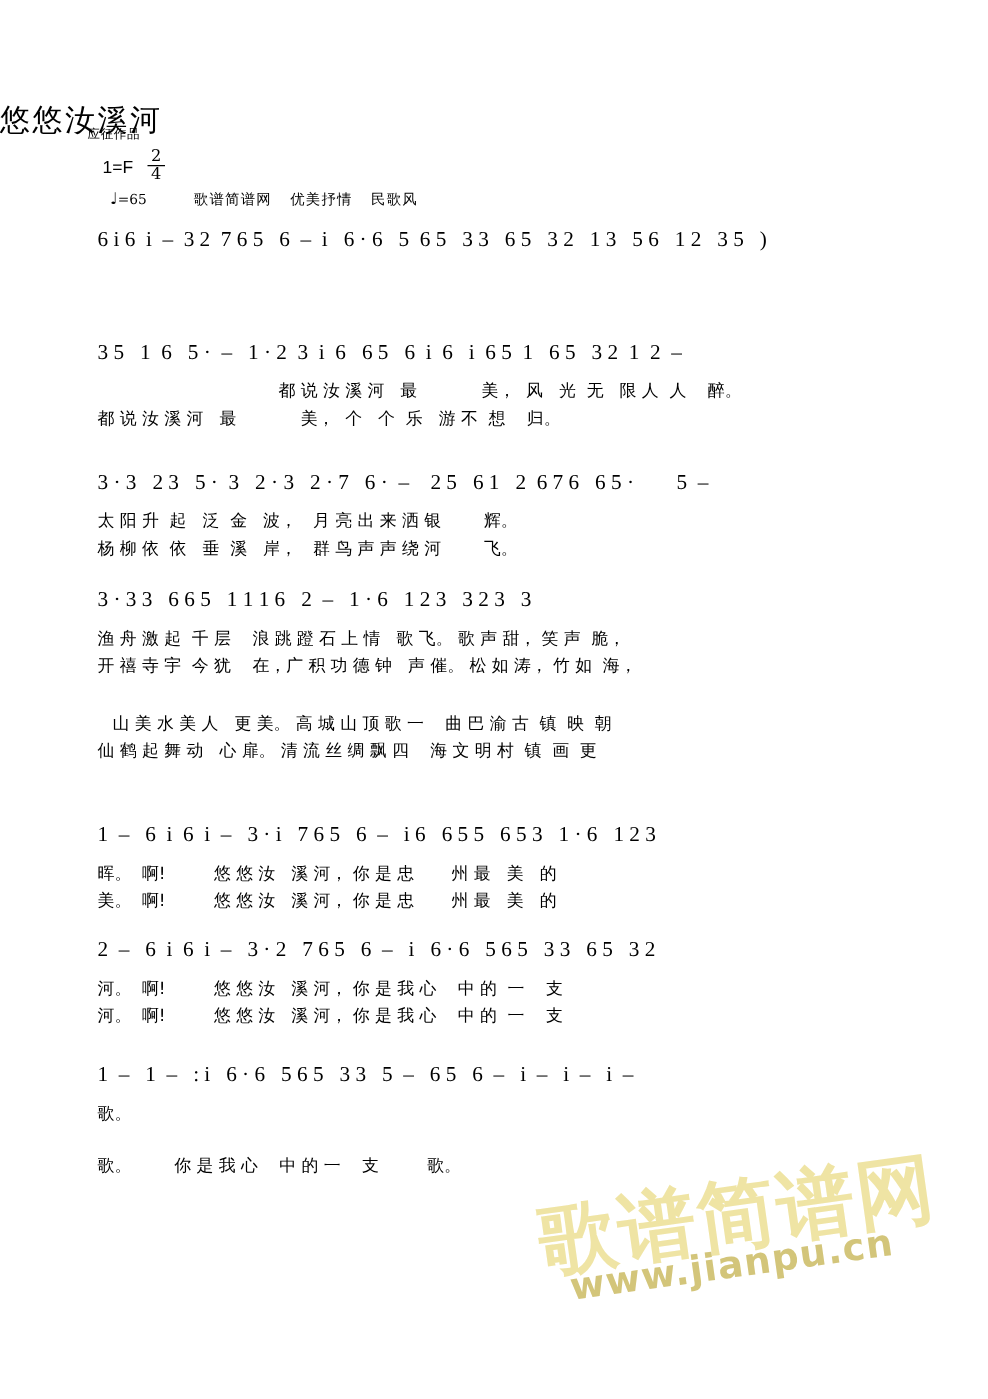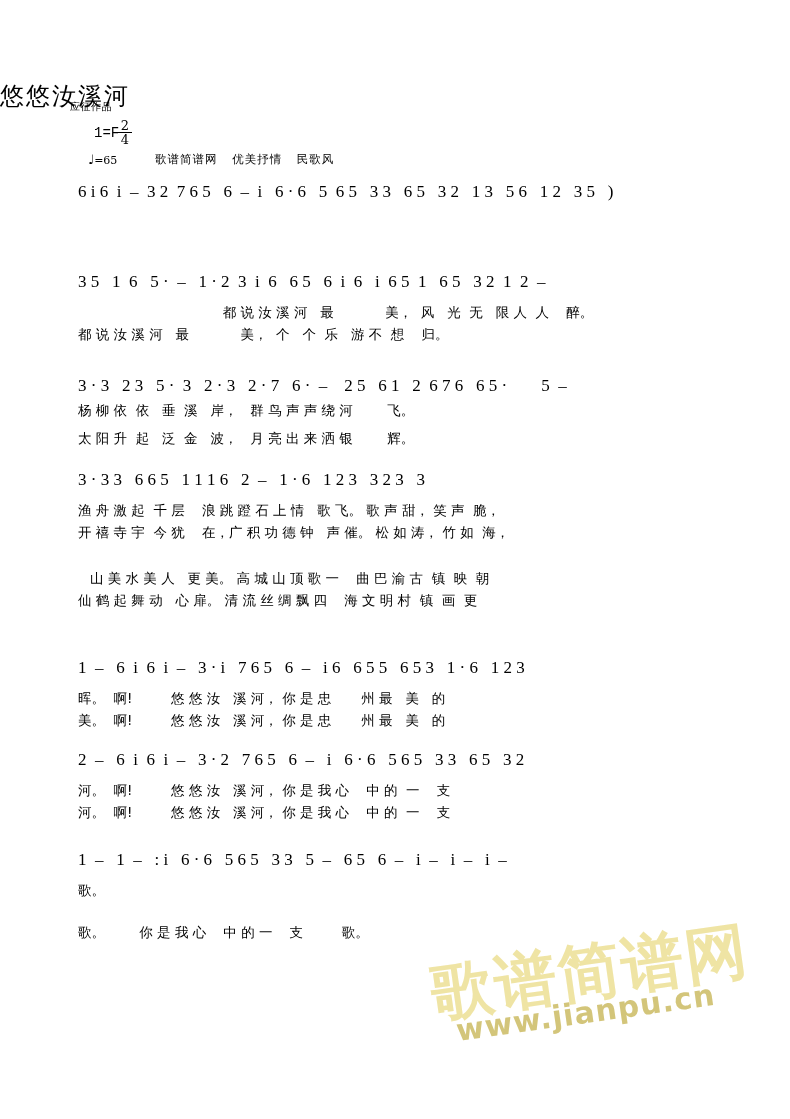--- a/index.html
+++ b/index.html
@@ -36,22 +36,21 @@
     text-align: left;
     font-size: 24px;
     font-family: "DejaVu Serif", "Liberation Serif", serif;
     letter-spacing: 2px;
   }
   .keysig {
     position: absolute;
     left: 82px;
     top: 125px;
     font-size: 14px;
-    font-family: Liberation Mono, monospace;
-    margin-left: 12px;
+    font-family: Liberation Sans, sans-serif;
   }
   .meter {
     position: absolute;
     left: 117px;
     top: 120px;
     width: 16px;
     text-align: center;
     font-size: 13px;
     line-height: 11px;
     font-family: "DejaVu Serif", "Liberation Serif", serif;
@@ -148,22 +147,22 @@
   </div>
 
   <div class="sys" style="top:272px;">
     <div class="notes">3 5   1  6   5 ·  –   1 · 2  3  i  6   6 5   6  i  6   i  6 5  1   6 5   3 2  1  2  –</div>
     <div class="lyric" style="margin-top:6px;text-align:center;">都 说 汝 溪 河   最            美，  风   光  无   限 人  人    醉。</div>
     <div class="lyric">都 说 汝 溪 河   最            美，  个   个  乐   游 不  想    归。</div>
   </div>
 
   <div class="sys" style="top:376px;">
     <div class="notes">3 · 3   2 3   5 ·  3   2 · 3   2 · 7   6 ·  –    2 5   6 1   2  6 7 6   6 5 ·        5  –</div>
+    <div class="lyric" style="margin-top:6px;">太 阳 升  起   泛  金   波，   月 亮 出 来 洒 银        辉。</div>
     <div class="lyric">杨 柳 依  依   垂  溪   岸，   群 鸟 声 声 绕 河        飞。</div>
-    <div class="lyric" style="margin-top:6px;">太 阳 升  起   泛  金   波，   月 亮 出 来 洒 银        辉。</div>
   </div>
 
   <div class="sys" style="top:470px;">
     <div class="notes">3 · 3 3   6 6 5   1 1 1 6   2  –   1 · 6   1 2 3   3 2 3   3</div>
     <div class="lyric" style="margin-top:6px;">渔 舟 激 起  千 层    浪 跳 蹬 石 上 情   歌 飞。 歌 声 甜， 笑 声  脆，</div>
     <div class="lyric">开 禧 寺 宇  今 犹    在，广 积 功 德 钟   声 催。 松 如 涛， 竹 如  海，</div>
   </div>
 
   <div class="sys" style="top:564px;">
     <div class="lyric" style="margin-top:6px;margin-left:12px;">山 美 水 美 人   更 美。 高 城 山 顶 歌 一    曲 巴 渝 古  镇  映  朝</div>

